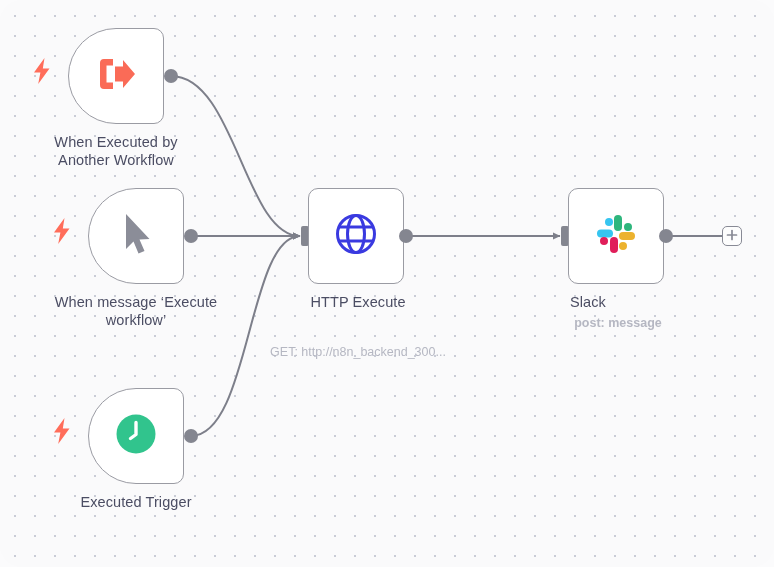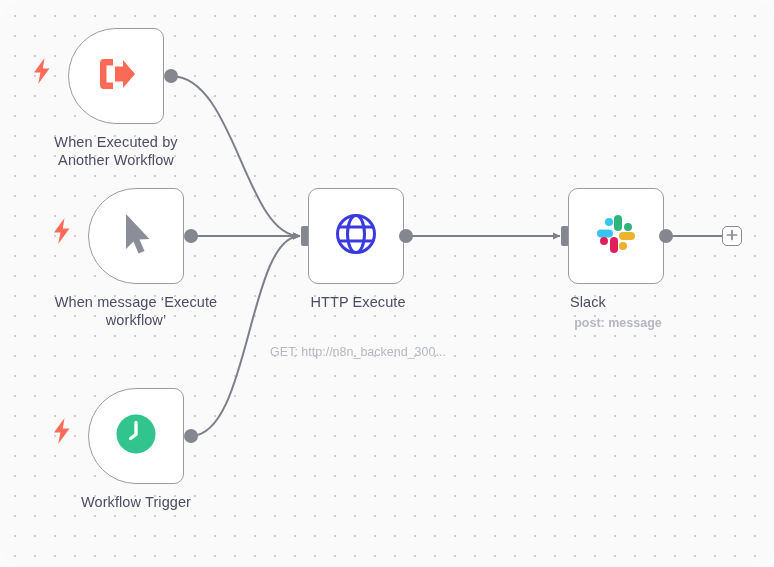--- a/index.html
+++ b/index.html
@@ -179,21 +179,21 @@
 
   <div class="node trigger" style="left:88px; top:388px;">
     <span class="node-icon">
       <svg width="42" height="42" viewBox="0 0 42 42">
         <circle cx="21" cy="21" r="19.5" fill="#31c48d"></circle>
         <path d="M21 9.5 L21 21.5 L15.5 25.5" fill="none" stroke="#ffffff" stroke-width="3.4" stroke-linecap="round" stroke-linejoin="round"></path>
       </svg>
     </span>
   </div>
   <div class="port-out" style="left:184px; top:429px;"></div>
-  <div class="node-label" style="left:47px; top:493px; width:178px;">Workflow Trigger</div>
+  <div class="node-label" style="left:47px; top:493px; width:178px;">Executed Trigger</div>
 
   <div class="port-in" style="left:301px; top:226px;"></div>
 
   <div class="node regular" style="left:308px; top:188px;">
     <span class="node-icon">
       <svg width="44" height="44" viewBox="0 0 44 44">
         <circle cx="22" cy="22" r="18.5" fill="none" stroke="#3a3ae0" stroke-width="3"></circle>
         <ellipse cx="22" cy="22" rx="8.5" ry="18.5" fill="none" stroke="#3a3ae0" stroke-width="3"></ellipse>
         <line x1="4" y1="15" x2="40" y2="15" stroke="#3a3ae0" stroke-width="3"></line>
         <line x1="4" y1="29" x2="40" y2="29" stroke="#3a3ae0" stroke-width="3"></line>

